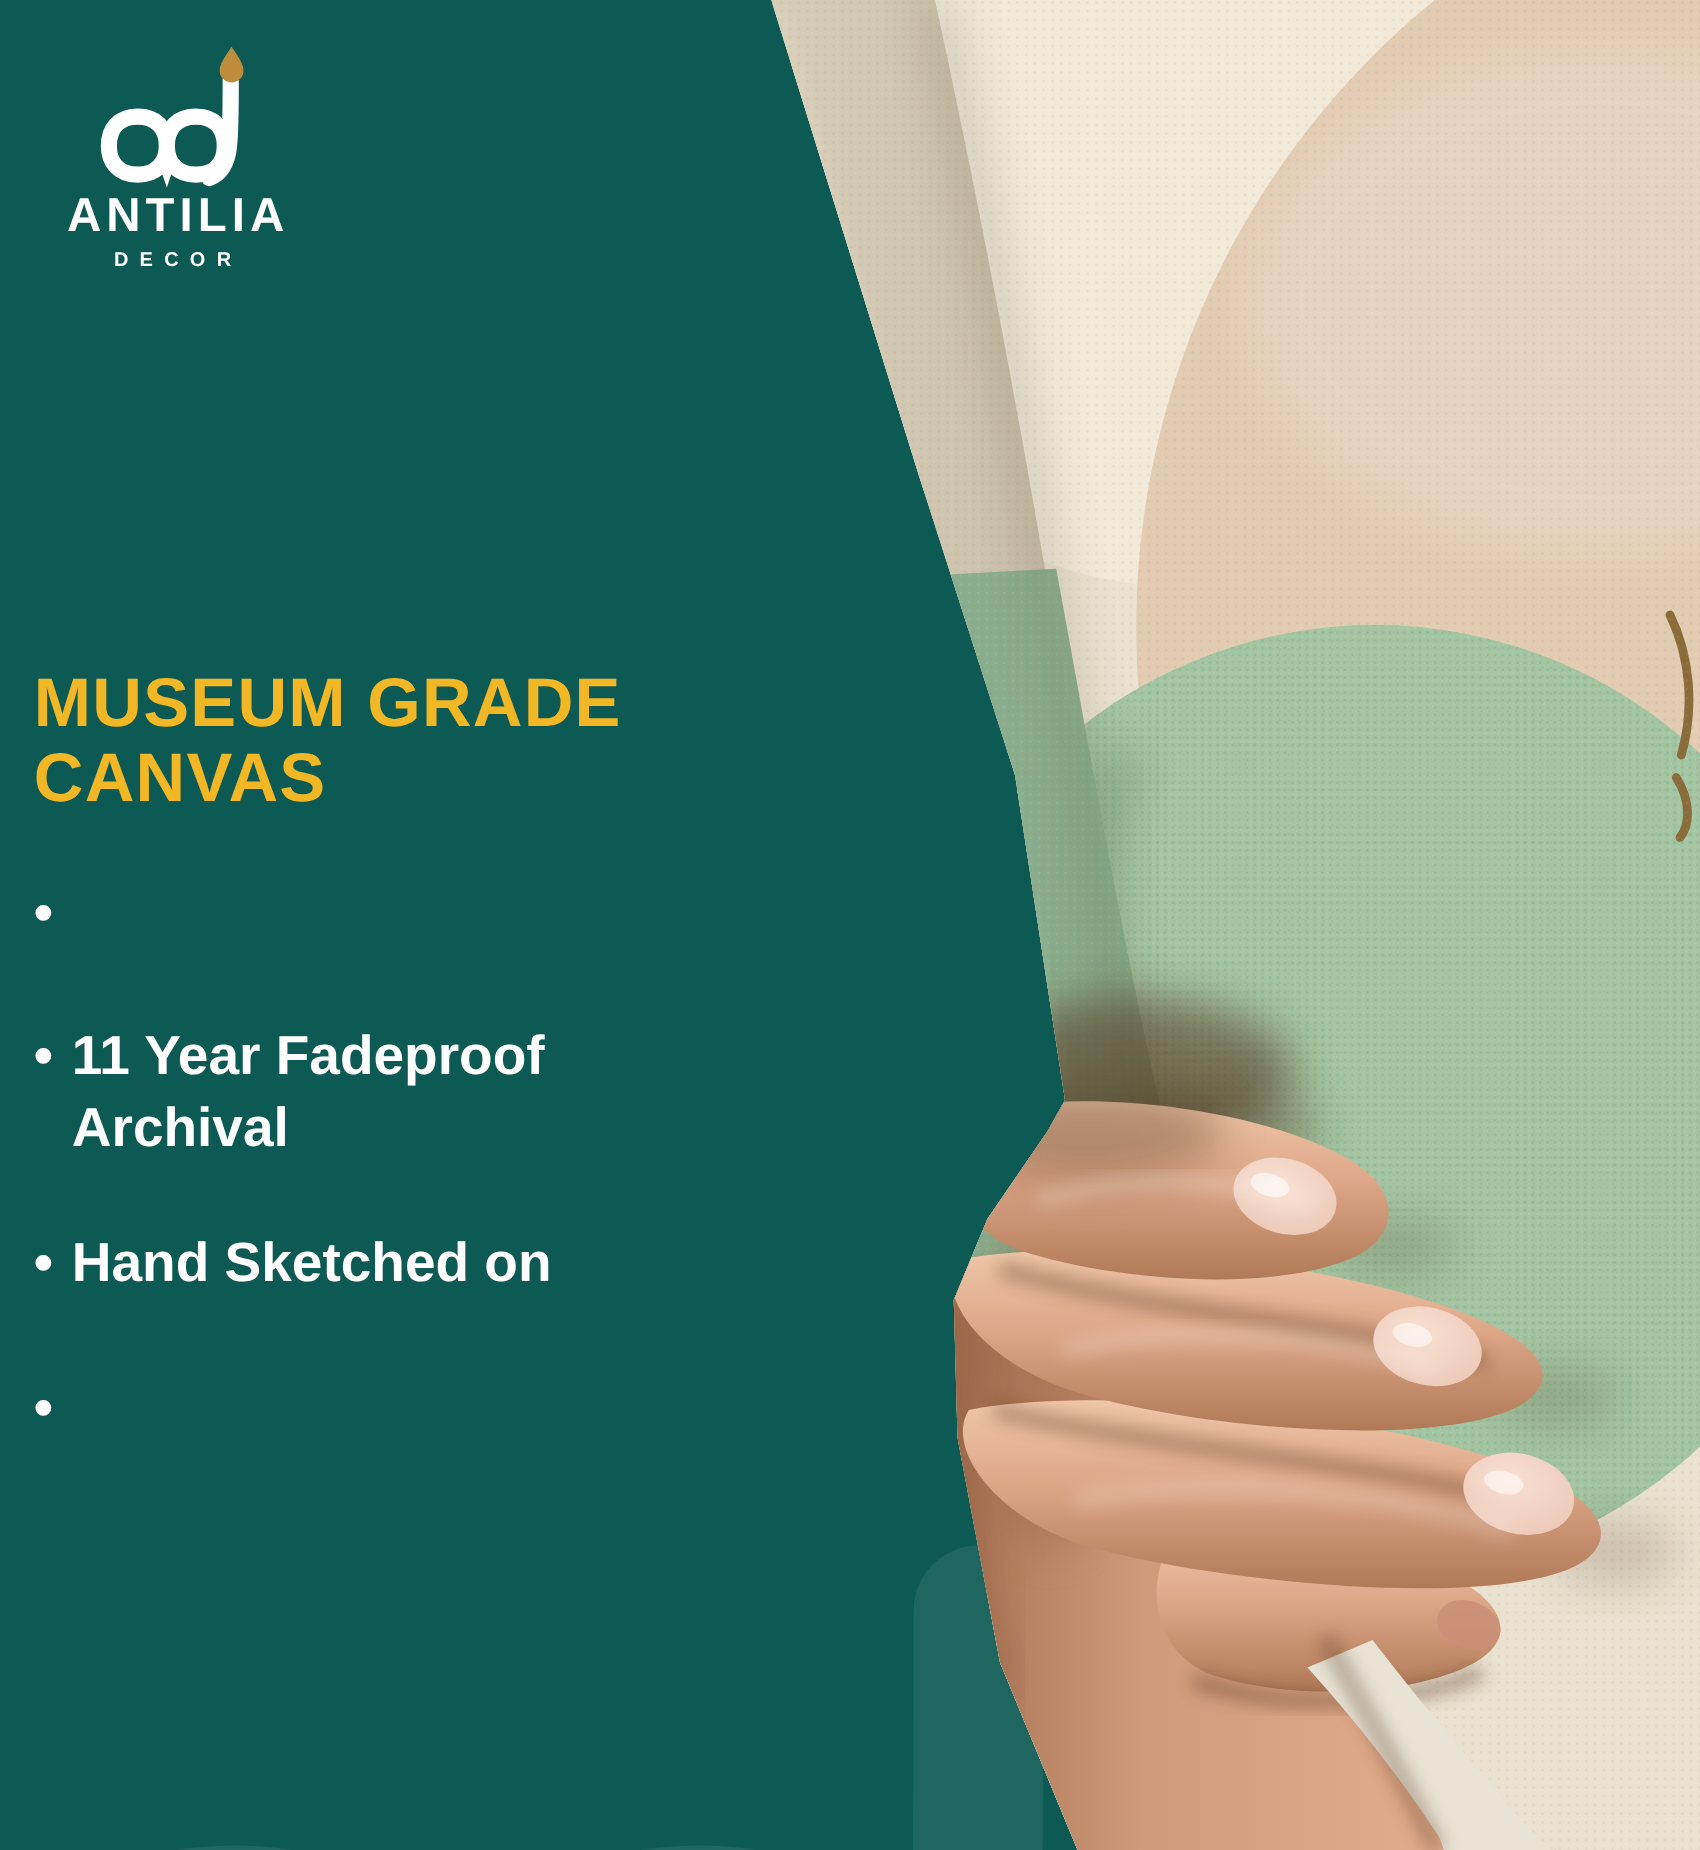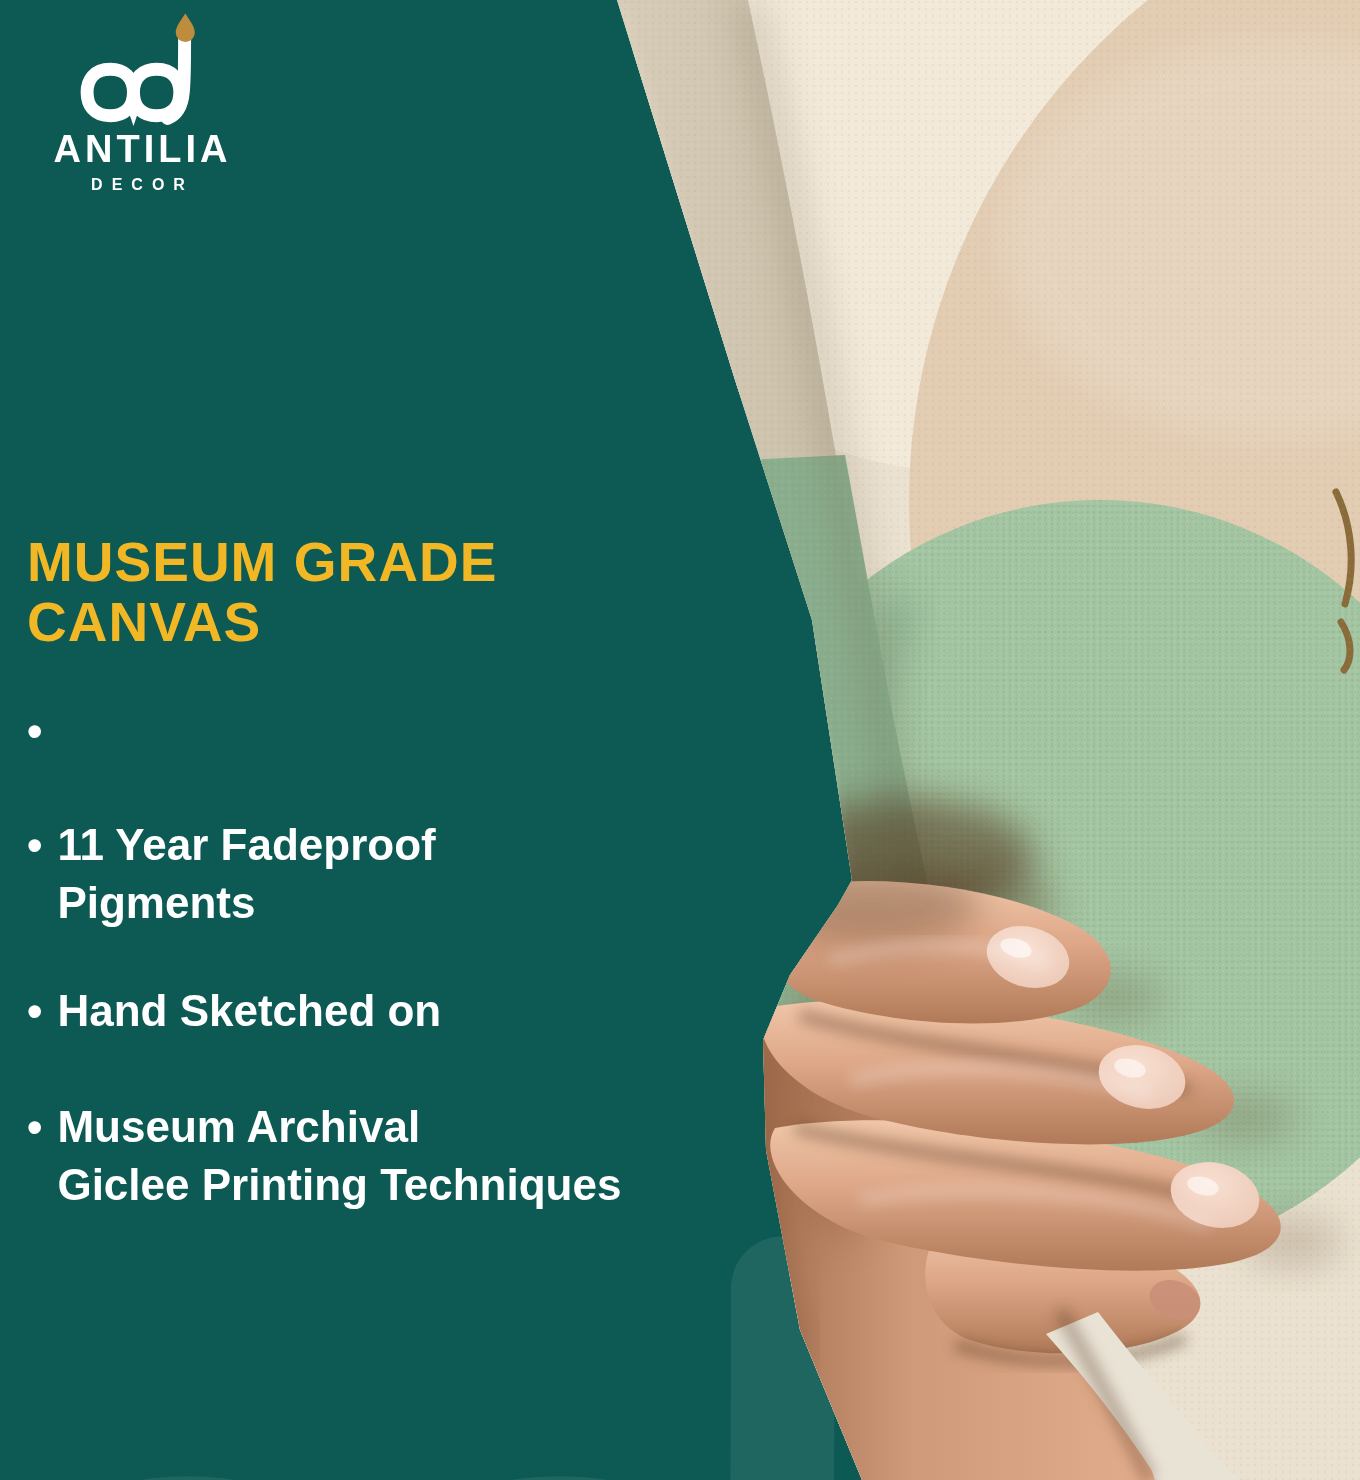--- a/index.html
+++ b/index.html
@@ -12,21 +12,21 @@
     --watermark:rgba(255,255,255,0.08);
   }
   html,body{margin:0;padding:0}
   body{
     position:relative;width:1360px;height:1480px;overflow:hidden;
     background:var(--teal);
     font-family:"Liberation Sans",sans-serif;
   }
   .watermark{position:absolute;left:-150px;top:1070px;width:1200px;height:930px;color:var(--watermark);z-index:1;pointer-events:none}
   .photo{position:absolute;left:0;top:0;width:1360px;height:1480px;z-index:2}
-  .brand{position:absolute;left:45px;top:12px;width:195px;text-align:center;color:var(--white);z-index:3}
+  .brand{position:absolute;left:45px;top:36px;width:195px;text-align:center;color:var(--white);z-index:3}
   .brand-mark{display:block;margin:0 auto}
   .brand-name{font-size:38px;font-weight:700;letter-spacing:4px;margin-top:0px}
   .brand-sub{font-size:16px;font-weight:700;letter-spacing:9px;margin-top:5px}
   .content{position:absolute;left:27px;top:532px;width:710px;z-index:3}
   .headline{margin:0;font-size:55px;line-height:60px;font-weight:700;letter-spacing:1px;color:var(--gold)}
   .features{list-style:none;margin:0;padding:0}
   .feature{display:flex;gap:15px;color:var(--white);font-size:44px;font-weight:700;line-height:58px}
   .feature:nth-child(1){margin-top:50px}
   .feature:nth-child(2){margin-top:56px}
   .feature:nth-child(3){margin-top:50px}
@@ -166,30 +166,26 @@
 <div class="content">
   <h1 class="headline">MUSEUM GRADE CANVAS</h1>
   <ul class="features">
     <li class="feature">
       <span class="dot">•</span>
     </li>
     <li class="feature">
       <span class="dot">•</span>
       <div class="lines">
         <div>11 Year Fadeproof</div>
-        <div>Pigments</div>
+        <div>Archival</div>
       </div>
     </li>
     <li class="feature">
       <span class="dot">•</span>
       <div class="lines">
         <div>Hand Sketched on</div>
       </div>
     </li>
     <li class="feature">
       <span class="dot">•</span>
-      <div class="lines">
-        <div>Museum Archival</div>
-        <div>Giclee Printing Techniques</div>
-      </div>
     </li>
   </ul>
 </div>
 
 </body></html>

